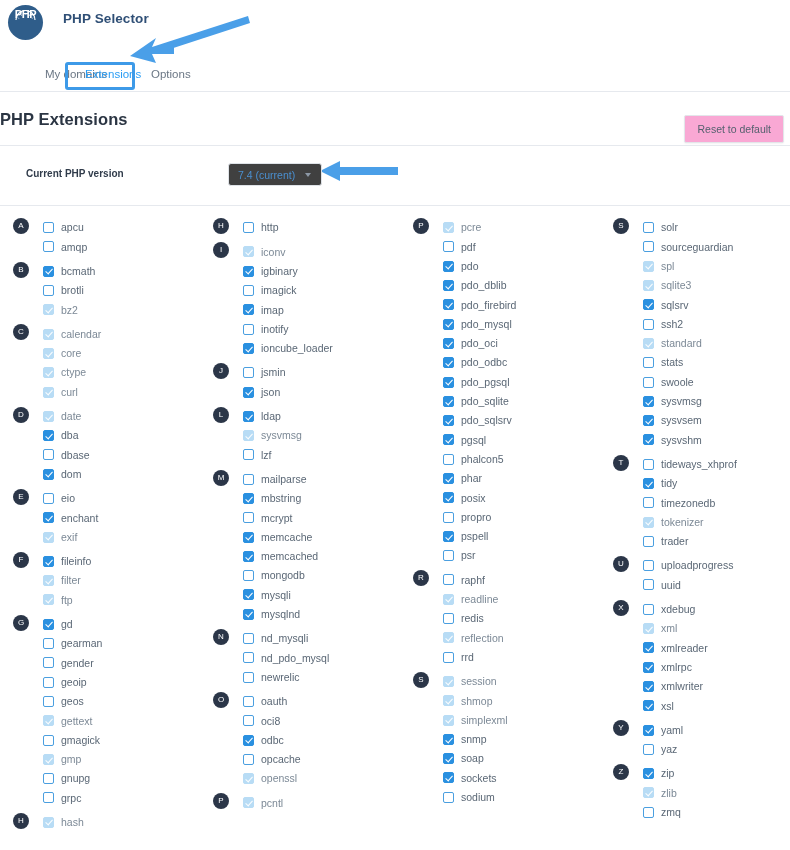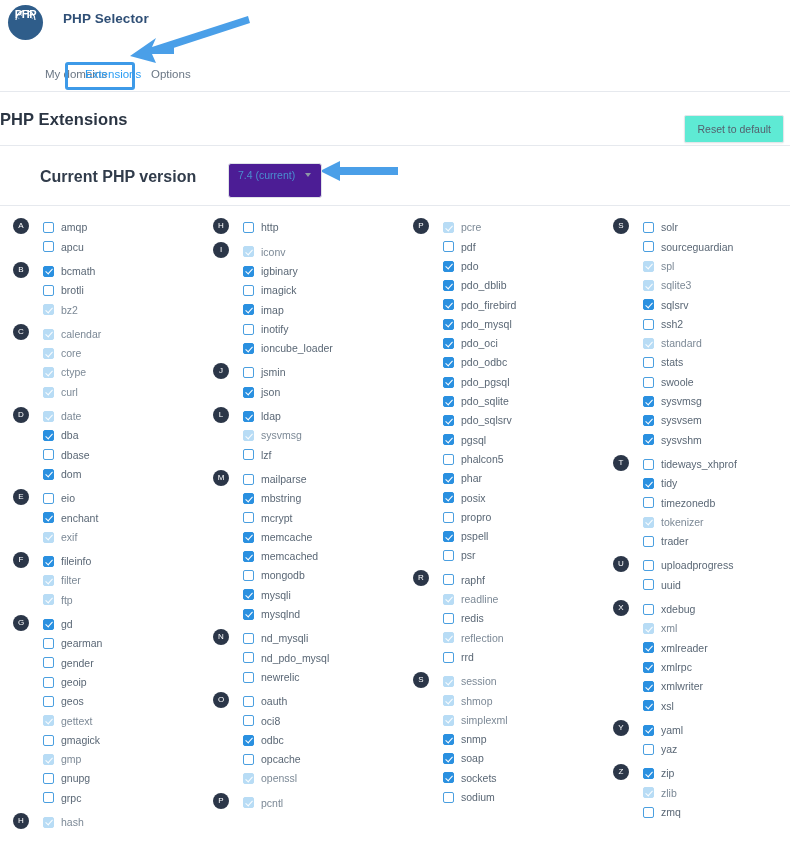--- a/index.html
+++ b/index.html
@@ -63,41 +63,41 @@
 
   
   .page-heading {
     position: absolute; left: 0px; top: 110px;
     font-size: 16.5px; font-weight: bold; color: #2b3543;
     letter-spacing: .1px;
   }
   .reset-btn {
     position: absolute; right: 6px; top: 115px;
     padding: 7px 12px; font-size: 10.5px; color: #55606e;
-    background: #5eead4; border: 1px solid #e3e6ea; border-radius: 2px;
+    background: #f9a8d4; border: 1px solid #e3e6ea; border-radius: 2px;
     box-shadow: 0 1px 2px rgba(0,0,0,.05);
     cursor: pointer; white-space: nowrap;
   }
   .rule-1 {
     position: absolute; left: 0; top: 145px; width: 790px; height: 1px;
     background: #e6e9ee;
   }
   .rule-2 {
     position: absolute; left: 0; top: 205px; width: 790px; height: 1px;
     background: #e6e9ee;
   }
 
   
   .version-label {
-    position: absolute; left: 40px; top: 168px;
-    font-size: 16px; font-weight: bold; color: #313c4b;
+    position: absolute; left: 26px; top: 168px;
+    font-size: 10px; font-weight: bold; color: #313c4b;
   }
   .version-select {
-    position: absolute; left: 228px; top: 163px; width: 94px; height: 35px;
-    border: 1px solid #dfe3e8; border-radius: 3px; background: #4c1d95;
+    position: absolute; left: 228px; top: 163px; width: 94px; height: 23px;
+    border: 1px solid #dfe3e8; border-radius: 3px; background: #404040;
     cursor: pointer;
   }
   .version-select .val {
     position: absolute; left: 9px; top: 5px;
     font-size: 10.5px; color: #4a8fd0;
   }
   .version-select .caret {
     position: absolute; right: 10px; top: 9px;
     width: 0; height: 0;
     border-left: 3.5px solid transparent;
@@ -207,25 +207,25 @@
     <span class="caret"></span>
   </div>
   <div class="rule-2"></div>
 
   <div class="ext-grid">
     <div class="ext-col" id="col-0">
         <div class="letter-group">
           <div class="letter-badge">A</div>
           <div class="ext-row">
             <span class="cb off"></span>
+            <span class="ext-label">apcu</span>
+          </div>
+          <div class="ext-row">
+            <span class="cb off"></span>
             <span class="ext-label">amqp</span>
-          </div>
-          <div class="ext-row">
-            <span class="cb off"></span>
-            <span class="ext-label">apcu</span>
           </div>
         </div>
         <div class="letter-group">
           <div class="letter-badge">B</div>
           <div class="ext-row">
             <span class="cb on"></span>
             <span class="ext-label">bcmath</span>
           </div>
           <div class="ext-row">
             <span class="cb off"></span>

